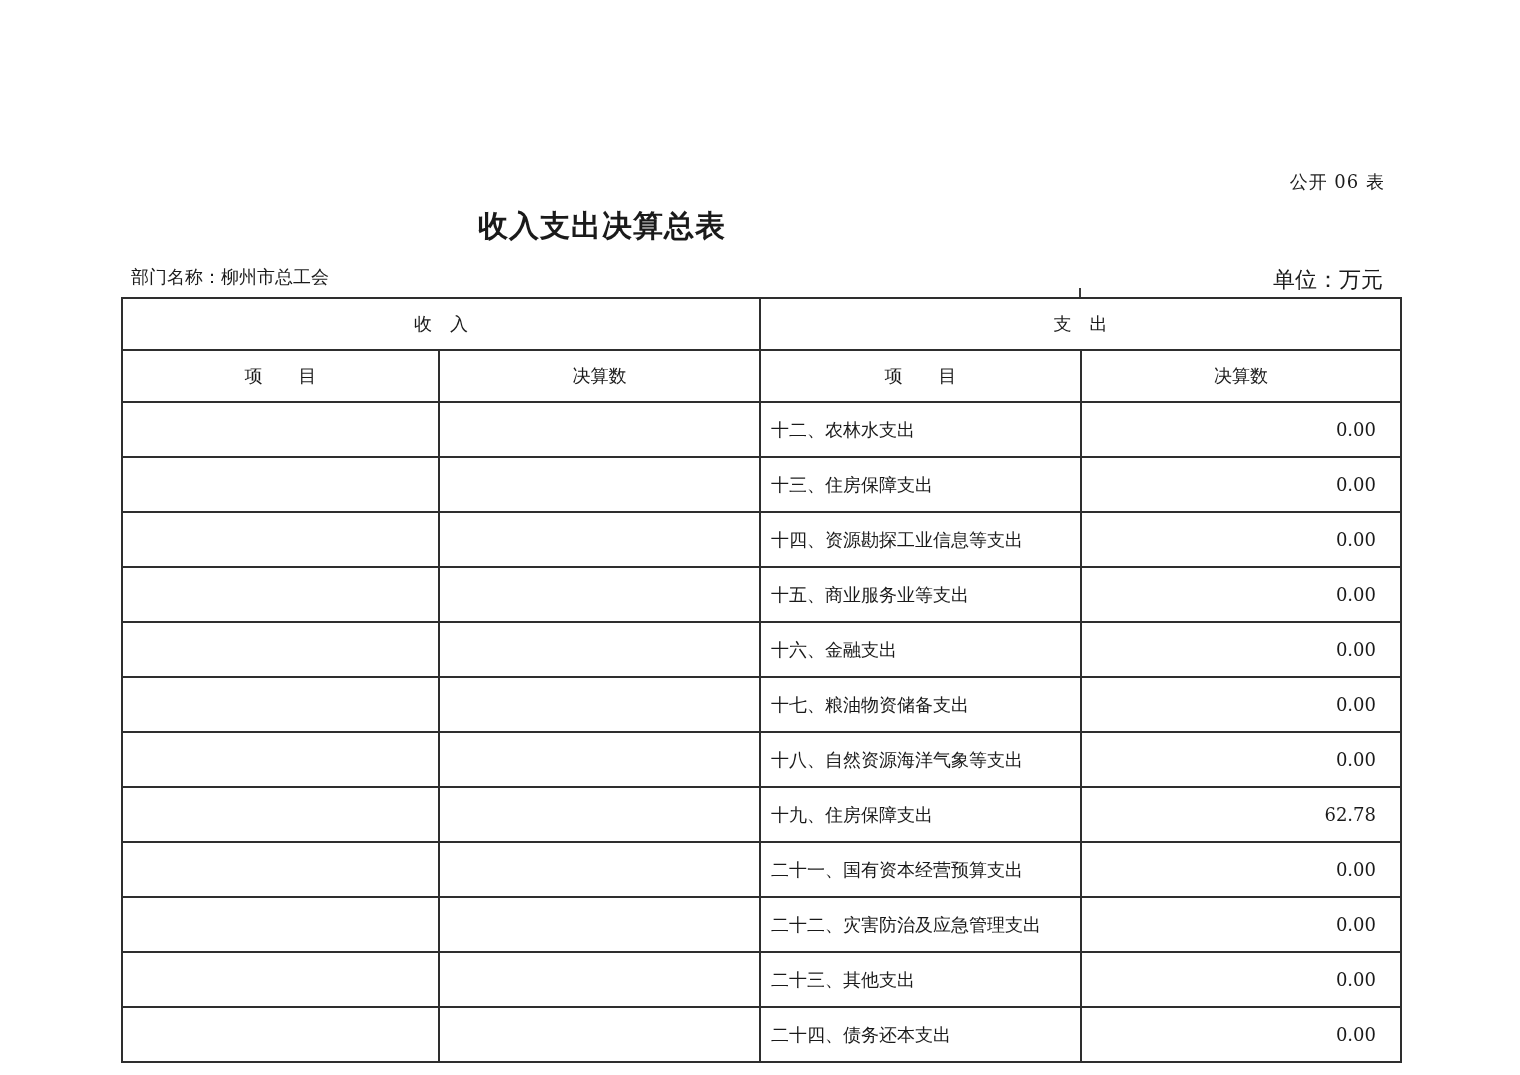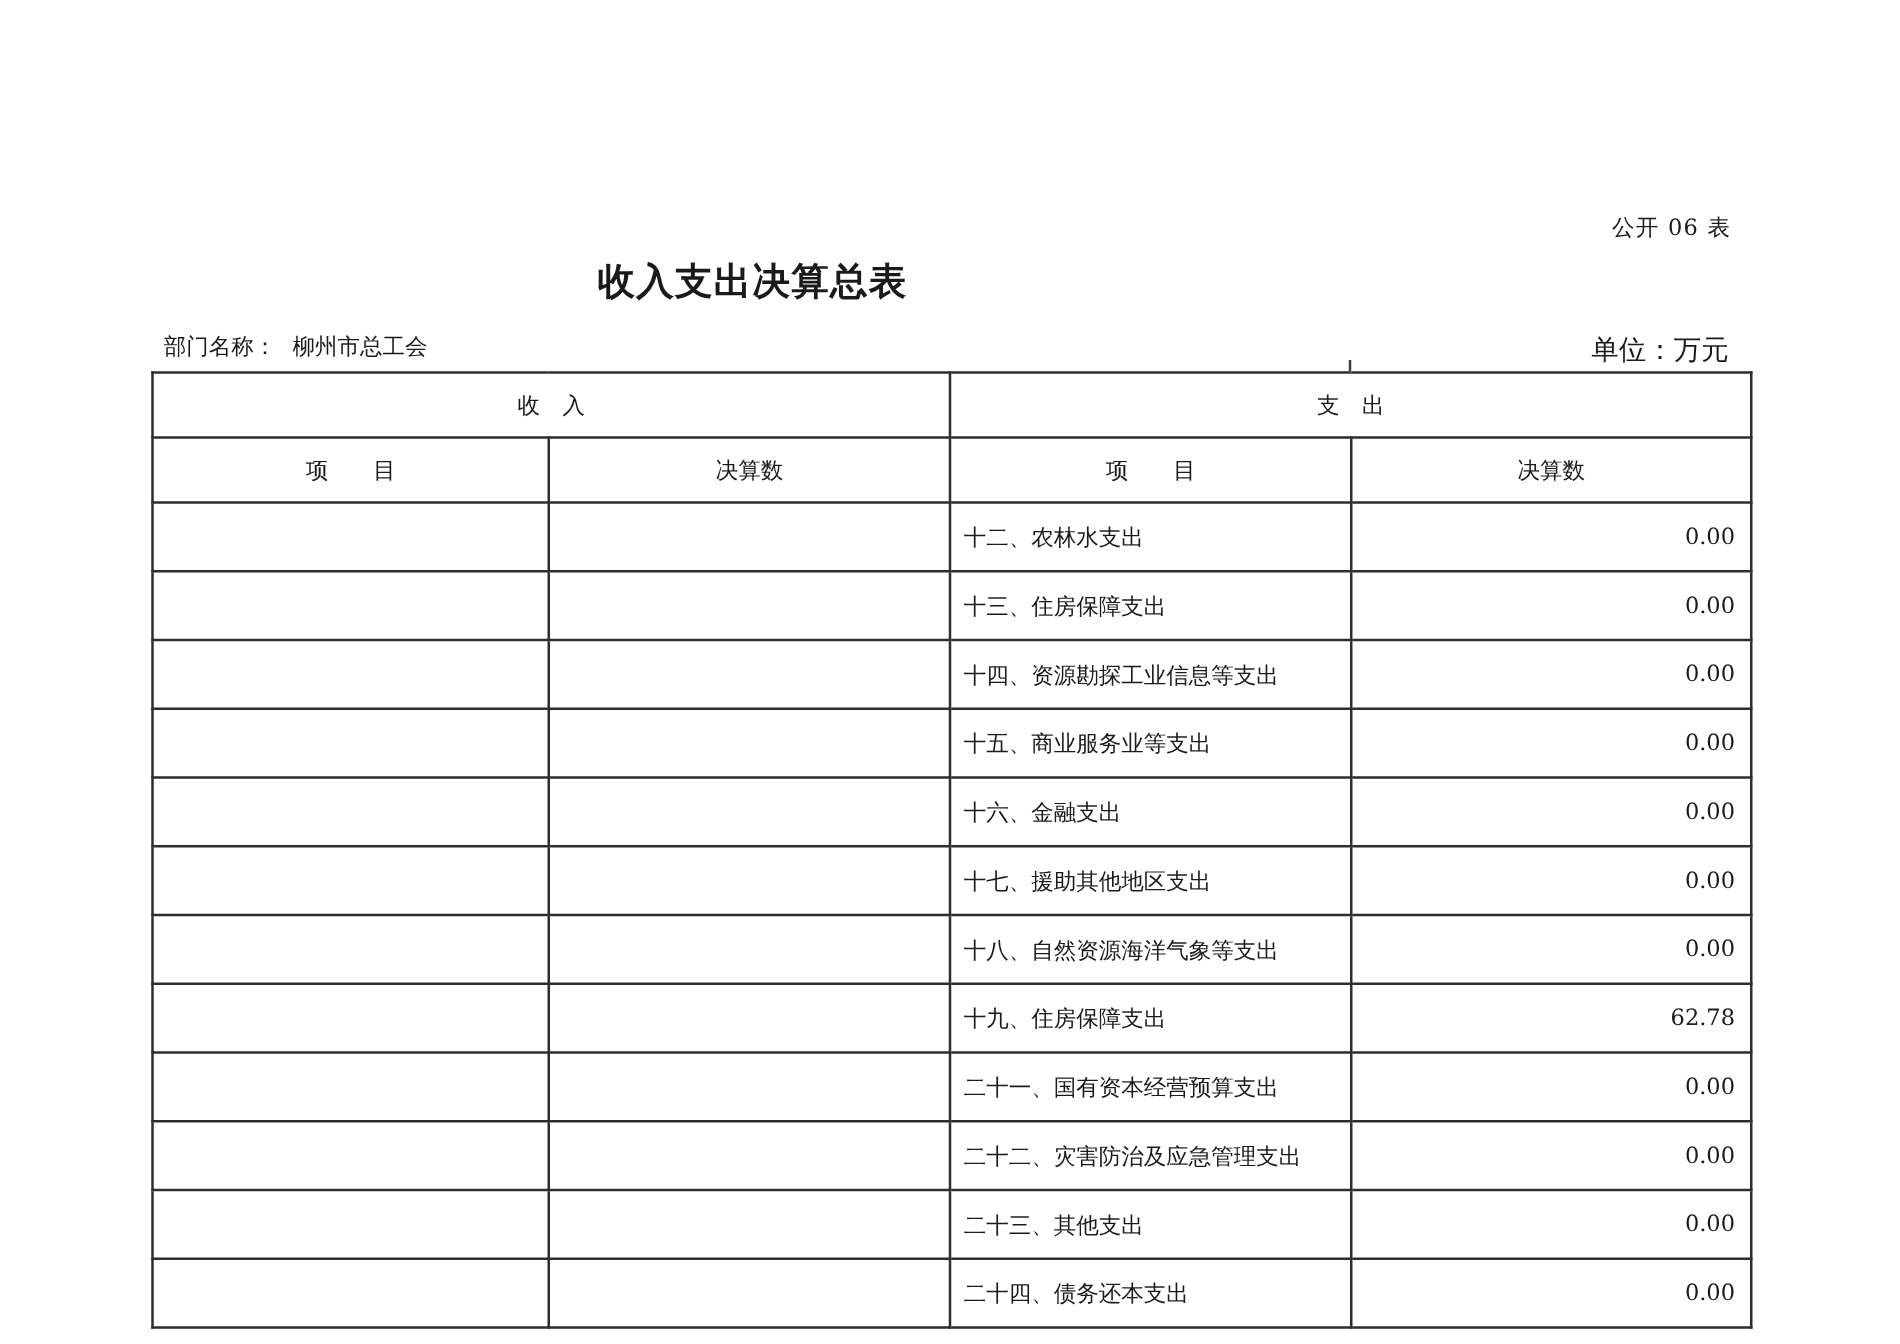--- a/index.html
+++ b/index.html
@@ -13,39 +13,39 @@
   .doc-label {
     position:absolute; top:170px; right:135px;
     font-size:18px; letter-spacing:1px;
   }
   .page-title {
     position:absolute; top:209px; left:0; width:1204px;
     text-align:center; font-size:30px; font-weight:bold;
     letter-spacing:1px; line-height:34px;
   }
   .meta-dept { position:absolute; top:265px; left:131px; font-size:18px; }
-  .meta-dept .dept-value { margin-left:13px; }
+  .meta-dept .dept-value { }
   .meta-unit { position:absolute; top:265px; right:137px; font-size:22px; }
   .main-table {
     position:absolute; top:297px; left:121px;
     width:1279px; height:598px;
     border-collapse:collapse; table-layout:fixed;
     background:#ffffff;
   }
   .main-table th, .main-table td {
     border:2px solid #2e2e2e;
     font-size:18px; font-weight:normal;
     white-space:nowrap; overflow:hidden;
     vertical-align:middle;
   }
   .main-table thead tr { height:52px; }
   .main-table tbody tr { height:55px; }
   .section-header, .col-header { text-align:center; }
   .cell-item { text-align:left; padding-left:10px; }
-  .cell-amount { text-align:right; padding-right:12px;margin-left:39px; }
+  .cell-amount { text-align:right; padding-right:24px;margin-left:39px; }
   .border-tick {
     position:absolute; left:1079px; top:288px;
     width:2px; height:10px; background:#3c3c3c;
   }
 </style>
 </head>
 <body>
 
 <div class="doc-label">公开 06 表</div>
 
@@ -105,21 +105,21 @@
       </tr>
       <tr>
         <td class="cell-item"></td>
         <td class="cell-amount"></td>
         <td class="cell-item">十六、金融支出</td>
         <td class="cell-amount">0.00</td>
       </tr>
       <tr>
         <td class="cell-item"></td>
         <td class="cell-amount"></td>
-        <td class="cell-item">十七、援助其他地区支出</td>
+        <td class="cell-item">十七、粮油物资储备支出</td>
         <td class="cell-amount">0.00</td>
       </tr>
       <tr>
         <td class="cell-item"></td>
         <td class="cell-amount"></td>
         <td class="cell-item">十八、自然资源海洋气象等支出</td>
         <td class="cell-amount">0.00</td>
       </tr>
       <tr>
         <td class="cell-item"></td>

